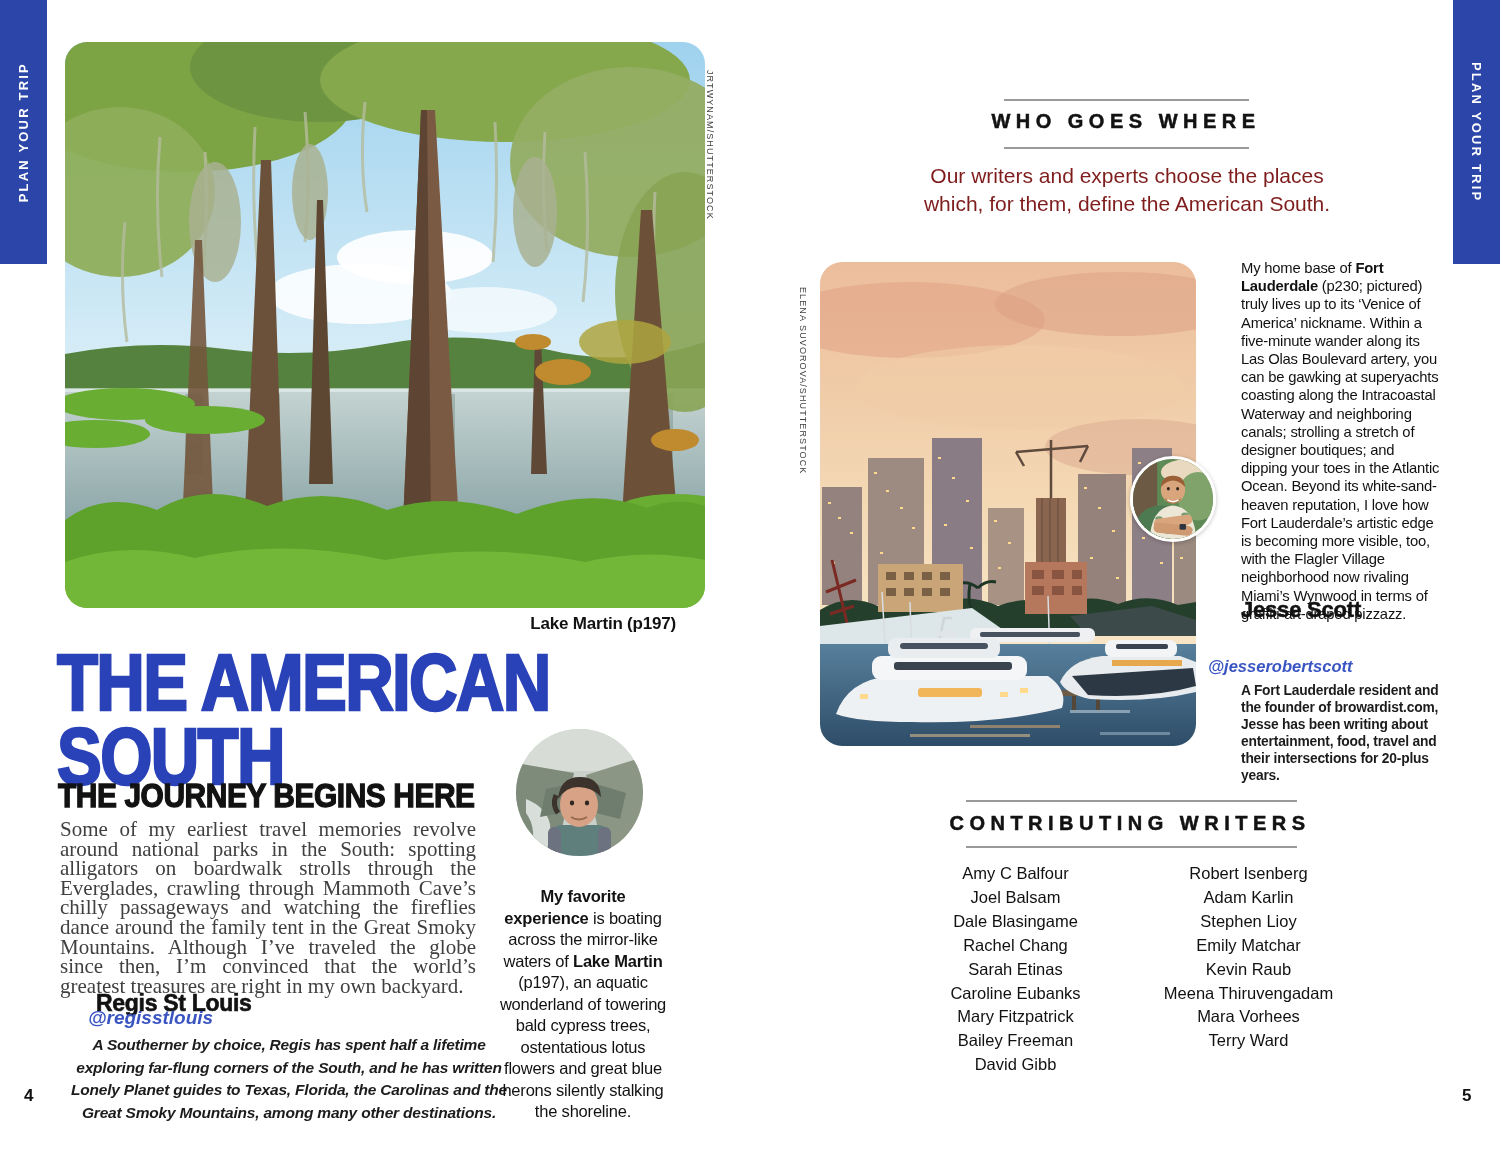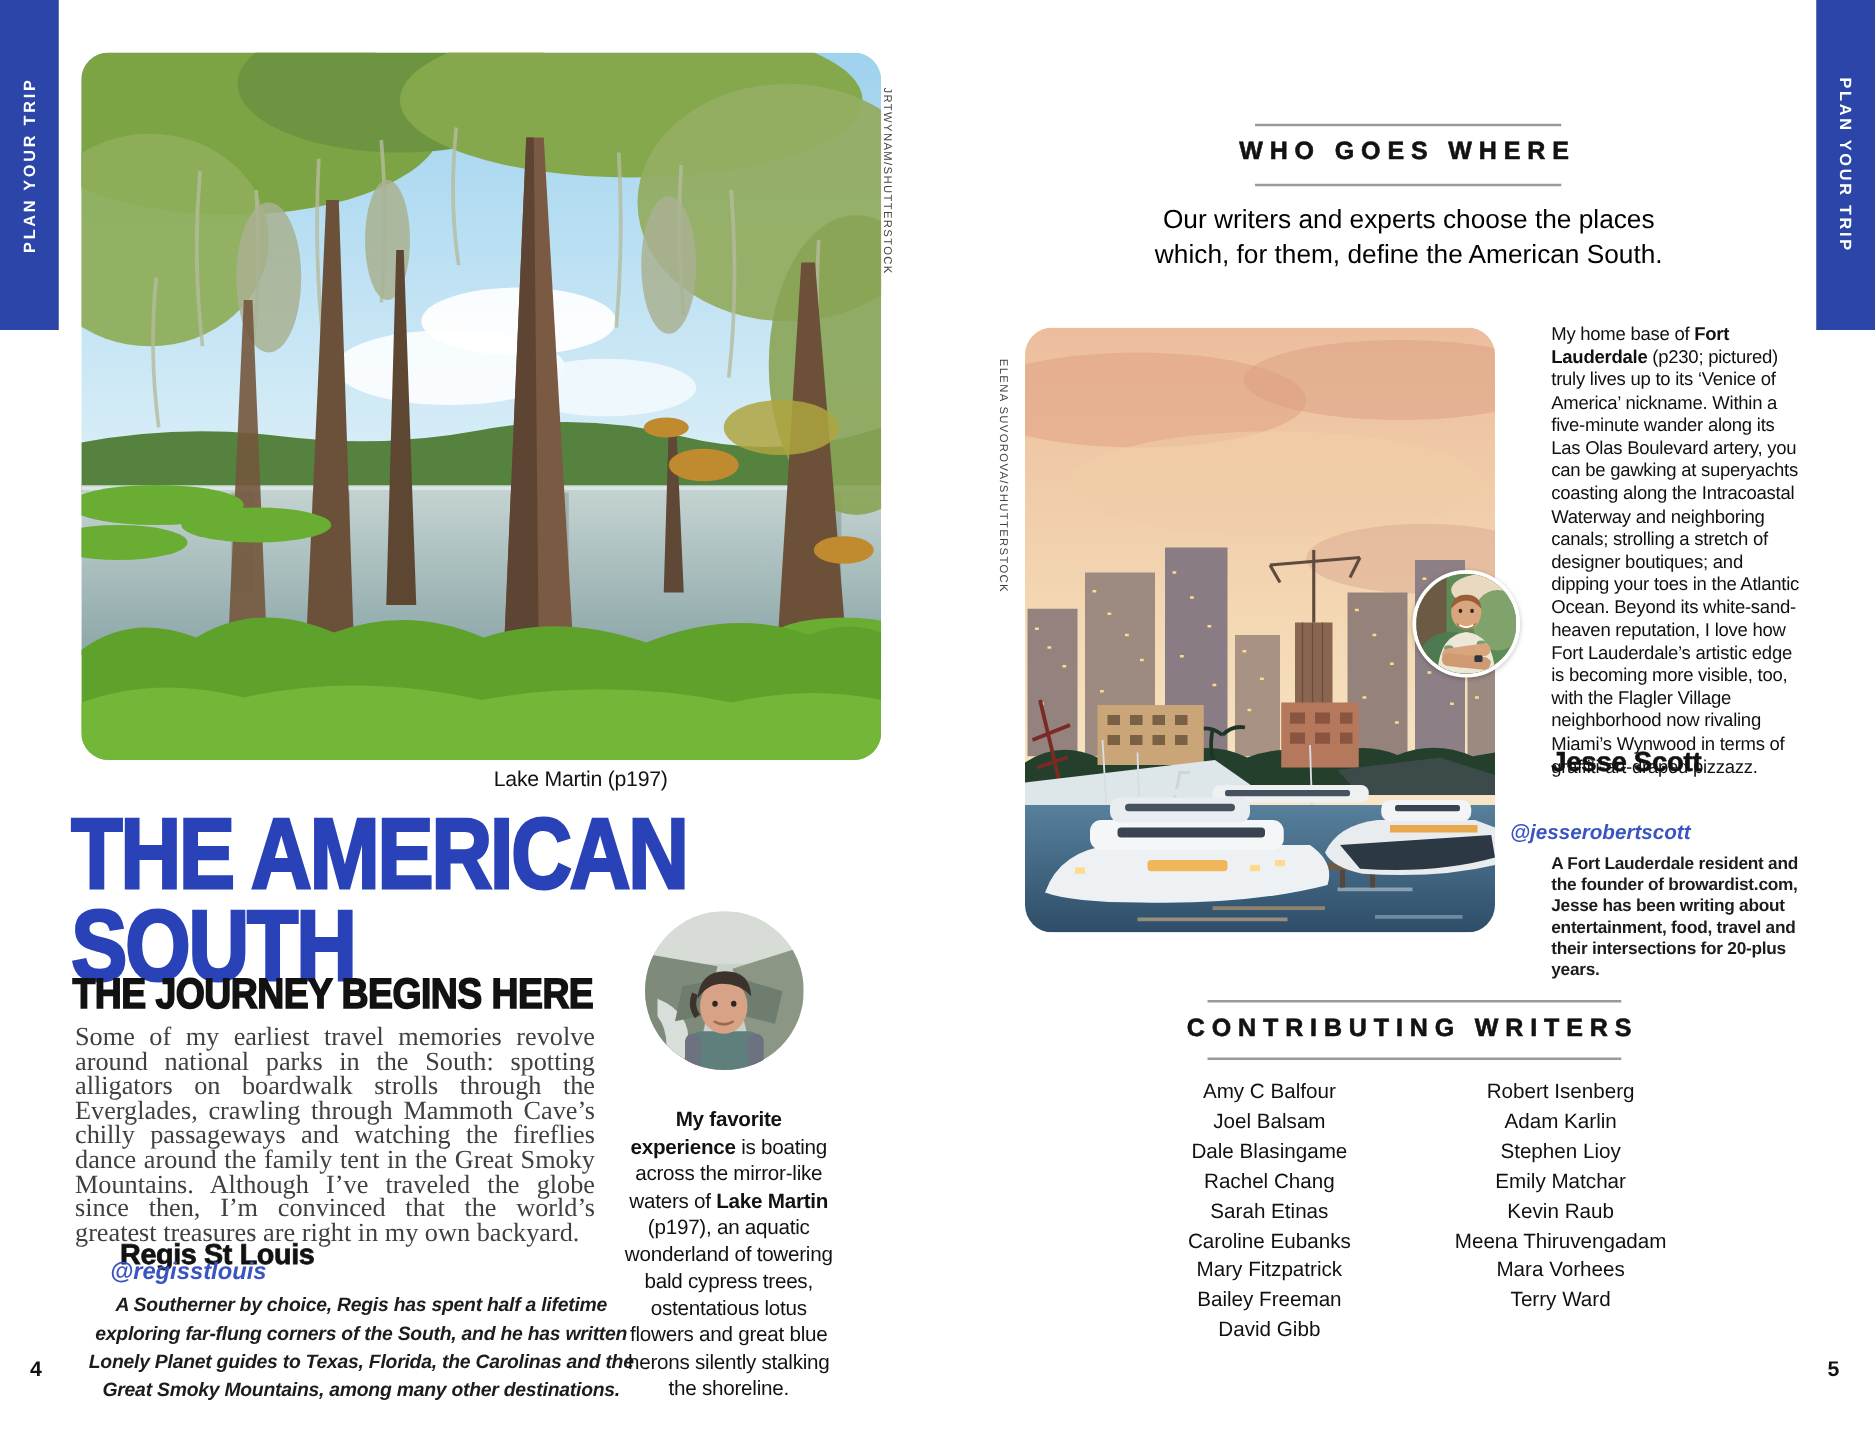--- a/index.html
+++ b/index.html
@@ -12,39 +12,39 @@
     font-family:"Liberation Sans",sans-serif;color:var(--ink);}
   .abs{position:absolute;}
   
   .banner{width:47px;height:264px;background:var(--brand-blue);display:flex;align-items:center;justify-content:center;}
   .banner span{color:#fff;font-weight:bold;font-size:13px;letter-spacing:2.2px;writing-mode:vertical-rl;white-space:nowrap;}
   .banner.flip span{transform:rotate(180deg);}
   
   .photo{border-radius:22px;overflow:hidden;}
   .photo svg{display:block;width:100%;height:100%;}
   .credit{writing-mode:vertical-rl;font-size:9px;letter-spacing:1.1px;color:var(--credit-gray);white-space:nowrap;}
-  .caption{font-size:17px;font-weight:normal;letter-spacing:-.2px;}
+  .caption{font-size:17px;font-weight:bold;text-align:right;letter-spacing:-.2px;}
   
   .big-title{color:var(--title-blue);font-weight:bold;font-size:80px;line-height:74px;letter-spacing:-2px;
     transform:scaleX(.84);transform-origin:left top;-webkit-text-stroke:2.5px var(--title-blue);white-space:nowrap;}
   .sub-title{font-weight:bold;font-size:34px;letter-spacing:-.5px;transform:scaleX(.88);transform-origin:left top;
     -webkit-text-stroke:1.3px var(--ink);white-space:nowrap;}
   .intro{font-family:"Liberation Serif",serif;font-size:21px;line-height:19.6px;text-align:justify;color:#404040;}
   .author-name{font-size:23px;font-weight:bold;letter-spacing:-.3px;-webkit-text-stroke:.6px var(--ink);}
   .handle{font-size:19px;font-style:italic;font-weight:bold;color:var(--link-blue);}
   .bio{font-size:15.5px;line-height:22.5px;font-style:italic;font-weight:bold;color:#1c1c1c;letter-spacing:-.2px;}
   .page-num{font-size:17px;font-weight:bold;}
   .portrait{border-radius:50%;overflow:hidden;}
   .portrait svg{display:block;width:100%;height:100%;}
   .favorite{font-size:16.5px;line-height:21.5px;text-align:center;letter-spacing:-.2px;}
   .favorite .b{font-weight:bold;}
   
   .rule{height:1.5px;background:#9a9a9a;}
   .sec-header{font-size:20px;font-weight:bold;letter-spacing:5.5px;text-align:center;-webkit-text-stroke:.5px var(--ink);}
-  .sec-sub{font-size:21px;line-height:28px;text-align:center;color:#000000;}
+  .sec-sub{font-size:21px;line-height:28px;text-align:center;color:#7f1d1d;}
   .feature-col{font-size:14.8px;line-height:18.2px;letter-spacing:-.2px;color:#111;}
   .feature-col .b{font-weight:bold;}
   .jname{font-size:22px;font-weight:bold;letter-spacing:-.2px;-webkit-text-stroke:.5px var(--ink);}
   .jhandle{font-size:16.5px;font-style:italic;font-weight:bold;color:var(--link-blue);}
   .jbio{font-size:13.8px;line-height:17px;font-weight:bold;letter-spacing:-.2px;color:#1c1c1c;}
   .writers-col{font-size:16.5px;line-height:23.9px;text-align:center;color:#111;}
   .jesse-circle{border:3px solid #fff;border-radius:50%;overflow:hidden;box-shadow:0 1px 4px rgba(0,0,0,.25);}
   .jesse-circle svg{display:block;width:100%;height:100%;}
 </style>
 </head>

